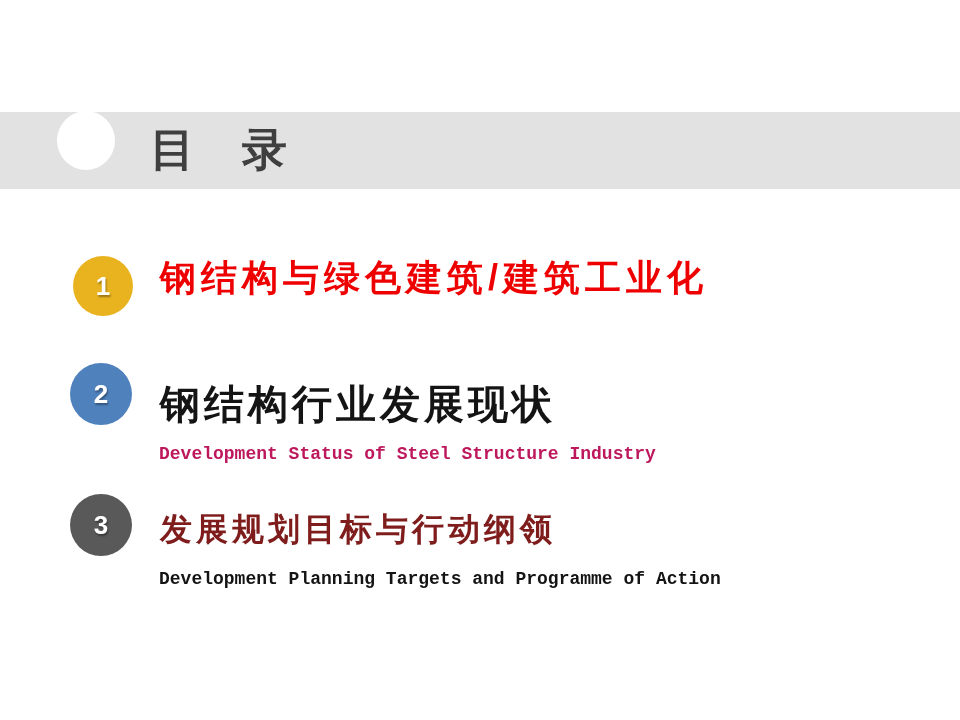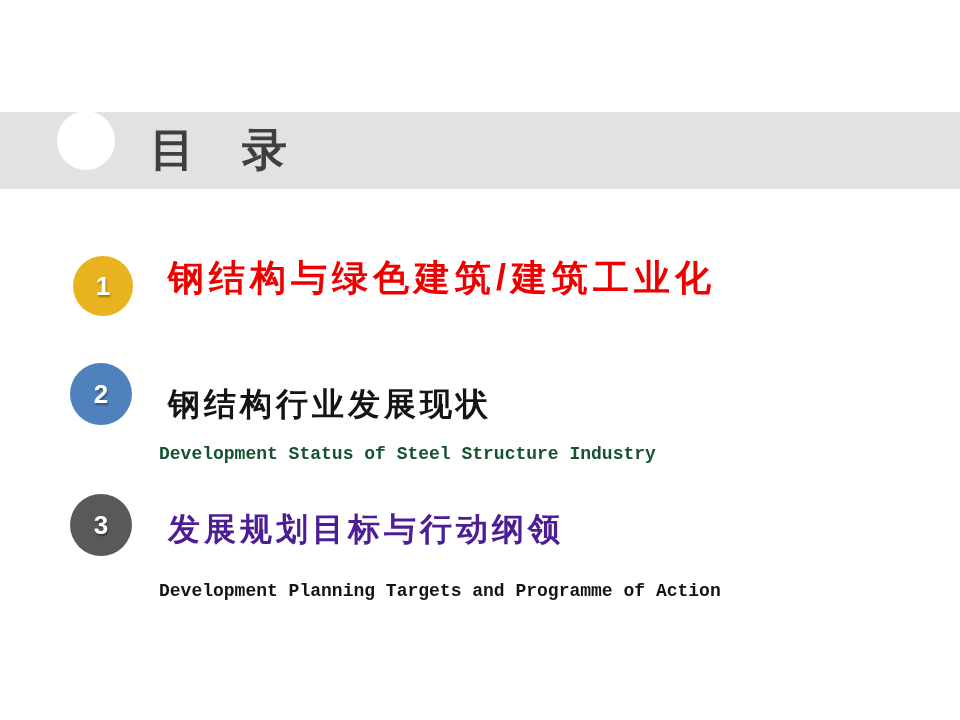--- a/index.html
+++ b/index.html
@@ -56,37 +56,36 @@
   .badge-2 { left: 70px; top: 363px; width: 62px; height: 62px; }
   .badge-3 { left: 70px; top: 494px; width: 62px; height: 62px; }
 
   .item-title {
     position: absolute;
     left: 160px;
     font-weight: 900;
     letter-spacing: 4px;
     white-space: nowrap;
     font-family: "Liberation Sans", sans-serif;
-    margin-left: 8px;
   }
   .item-title-1 { top: 256px; font-size: 36px; line-height: 44px; letter-spacing: 5px; }
-  .item-title-2 { top: 384px; font-size: 32px; line-height: 40px; }
+  .item-title-2 { top: 384px; font-size: 40px; line-height: 40px; }
   .item-title-3 { top: 509px; font-size: 32px; line-height: 40px; }
 
   .item-subtitle {
     position: absolute;
     left: 159px;
     font-family: "Liberation Mono", monospace;
     font-size: 18px;
     font-weight: 700;
     white-space: nowrap;
   }
   .item-subtitle-1 { top: 319px; }
   .item-subtitle-2 { top: 444px; }
-  .item-subtitle-3 { top: 581px; }
+  .item-subtitle-3 { top: 569px; }
 </style>
 </head>
 <body>
 
 <div class="slide">
 
   <div class="header-band" style="background-color: rgb(226, 226, 226);"></div>
 
   <div class="header-circle" style="background-color: rgb(255, 255, 255);"></div>
 
@@ -96,21 +95,21 @@
 
   <div class="badge badge-1" style="background-color: rgb(233, 179, 32);">
     <span>1</span>
   </div>
   <div class="item-title item-title-1" style="color: rgb(239, 0, 0);">钢结构与绿色建筑/建筑工业化</div>
 
   <div class="badge badge-2" style="background-color: rgb(79, 129, 189);">
     <span>2</span>
   </div>
   <div class="item-title item-title-2" style="color: rgb(20, 20, 20);">钢结构行业发展现状</div>
-  <div class="item-subtitle item-subtitle-2" style="color: #14532d;">Development Status of Steel Structure Industry</div>
+  <div class="item-subtitle item-subtitle-2" style="color: #be185d;">Development Status of Steel Structure Industry</div>
 
   <div class="badge badge-3" style="background-color: rgb(89, 89, 89);">
     <span>3</span>
   </div>
-  <div class="item-title item-title-3" style="color: #4c1d95;">发展规划目标与行动纲领</div>
+  <div class="item-title item-title-3" style="color: #7f1d1d;">发展规划目标与行动纲领</div>
   <div class="item-subtitle item-subtitle-3" style="color: rgb(20, 20, 20);">Development Planning Targets and Programme of Action</div>
 
 </div>
 
 </body></html>

